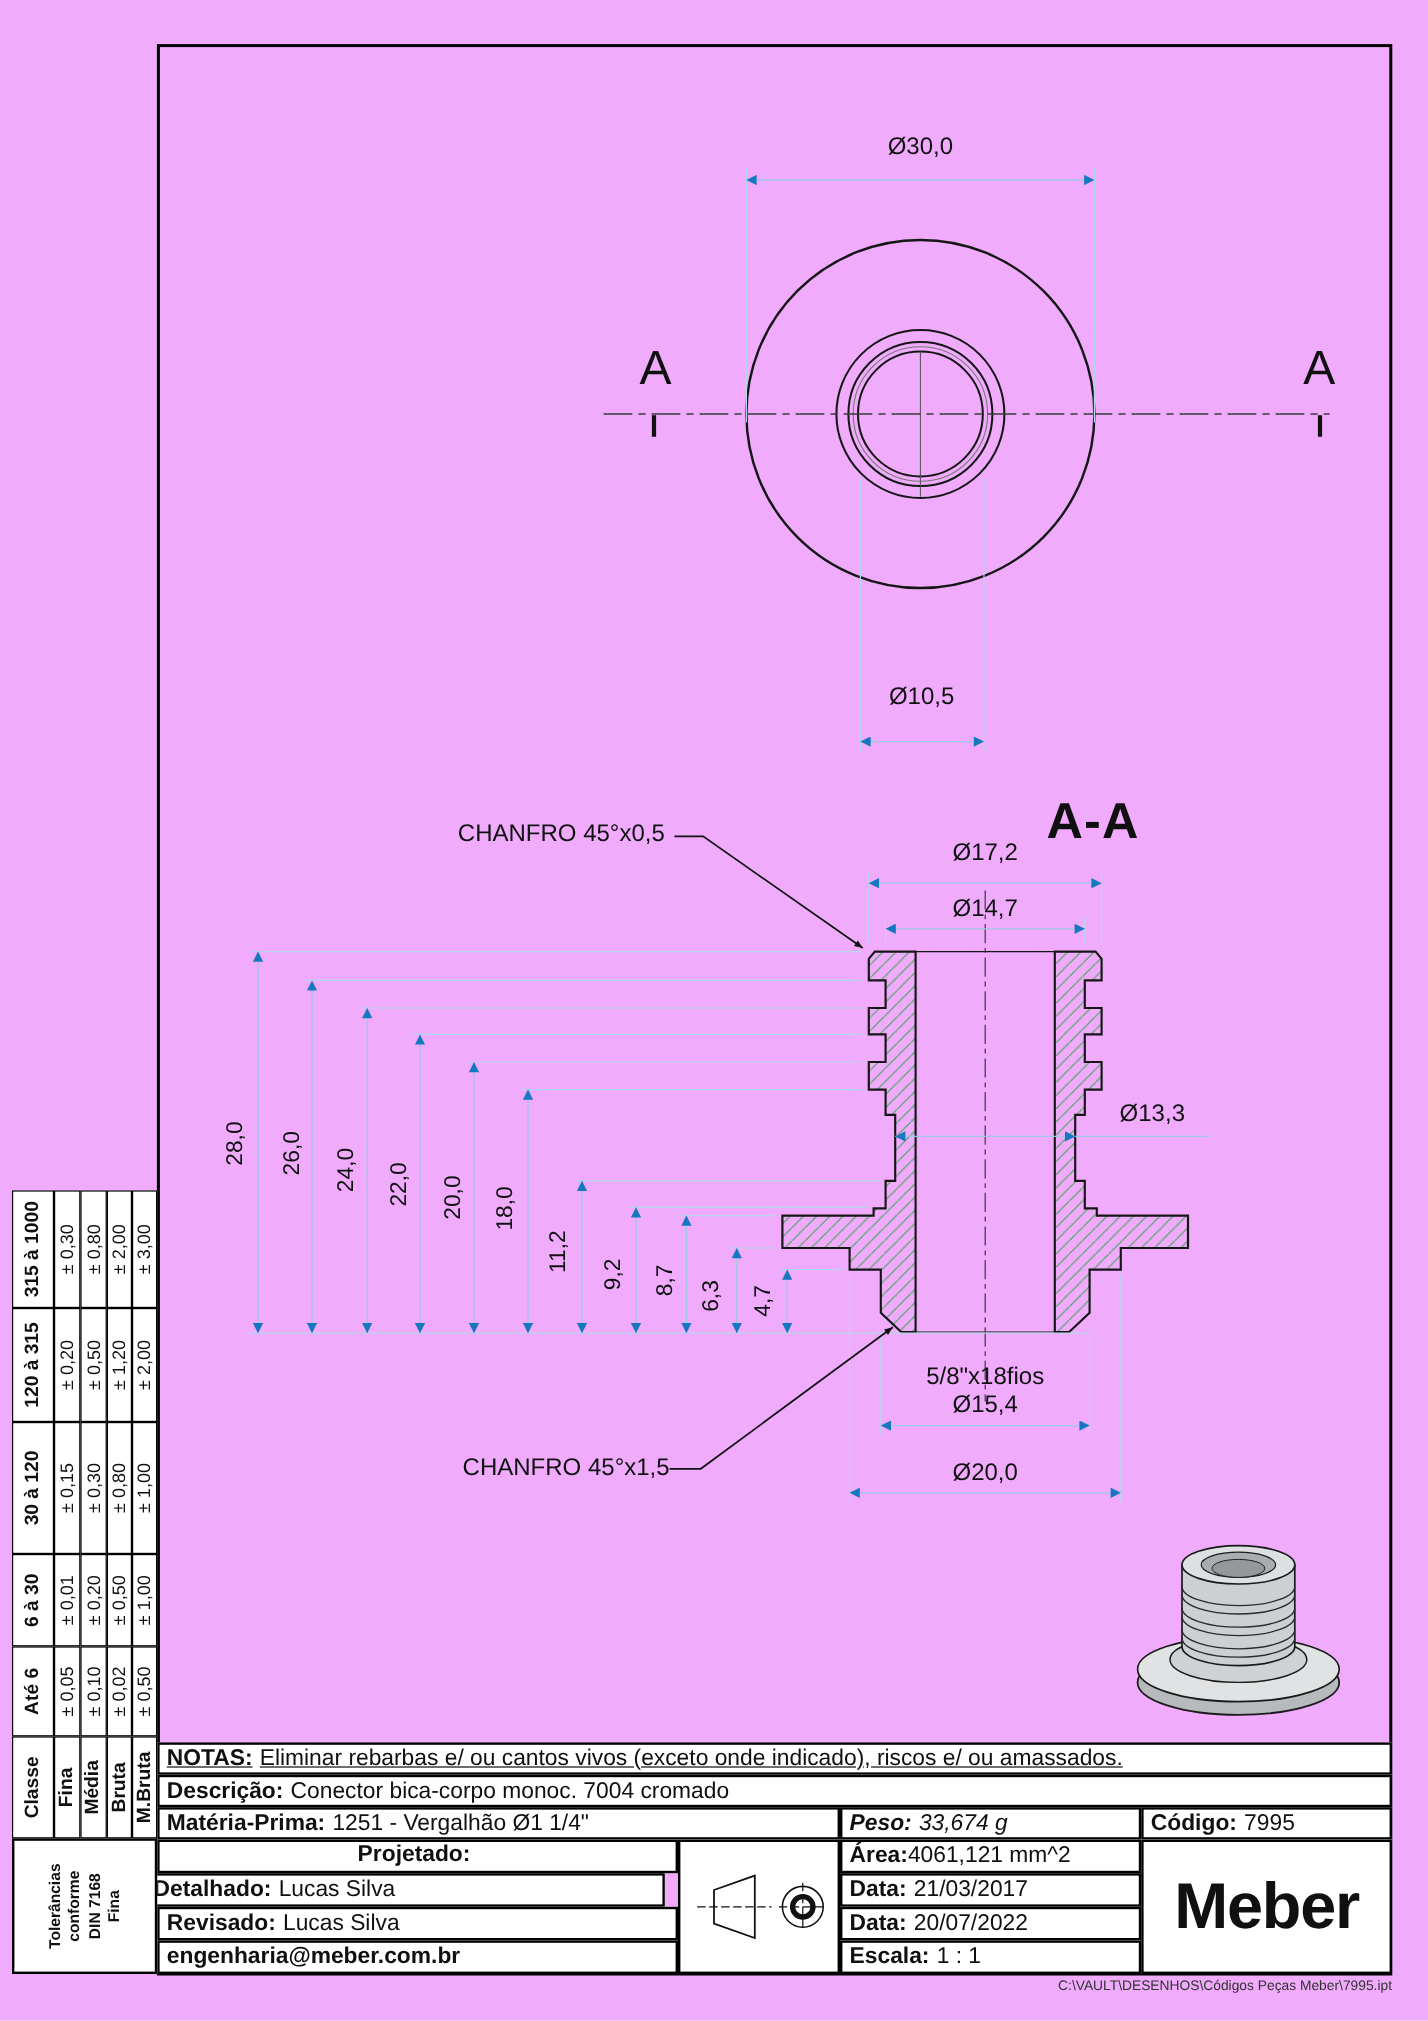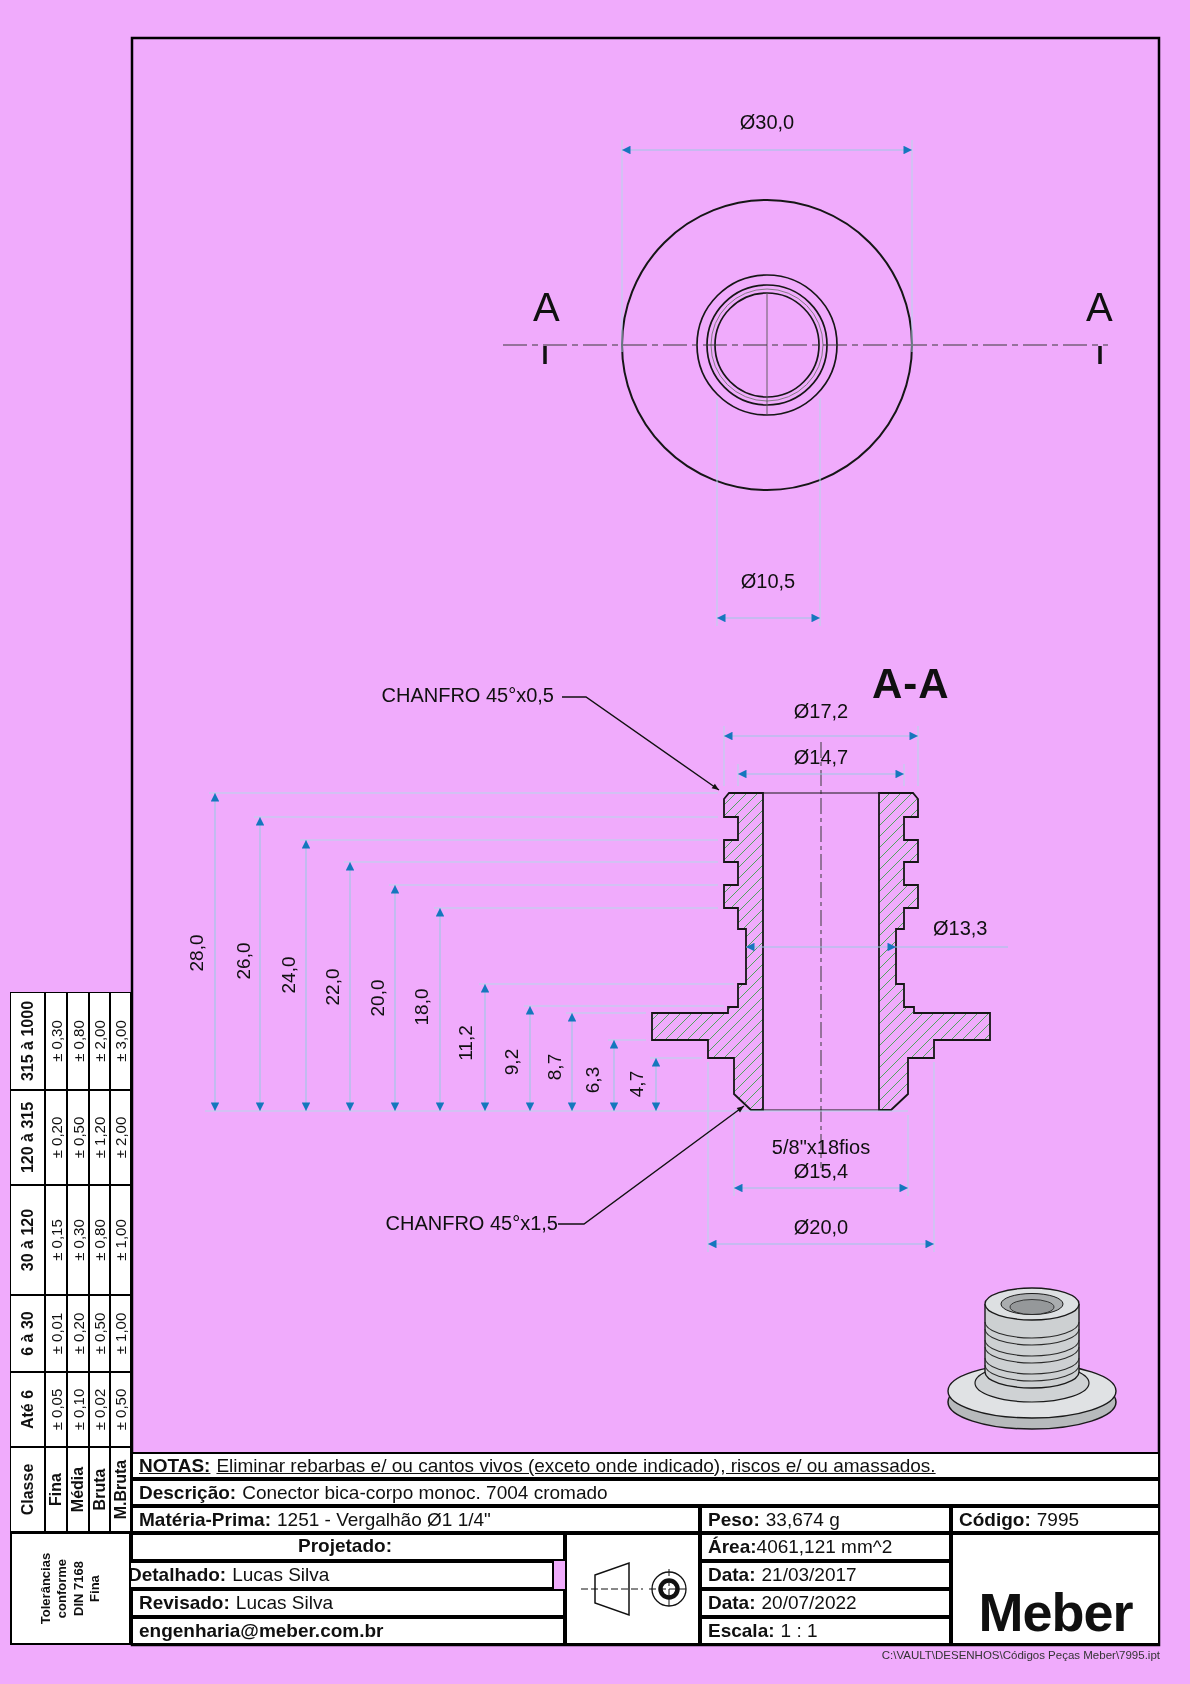--- a/index.html
+++ b/index.html
@@ -11,21 +11,21 @@
   .vlbl{position:absolute;width:56px;height:20px;font-size:19px;text-align:center;
         transform:rotate(-90deg);white-space:nowrap;}
   .bigA{position:absolute;font-size:40px;font-weight:500;}
   .secTitle{position:absolute;font-size:42px;font-weight:600;letter-spacing:1px;}
   .chanfro{position:absolute;width:210px;text-align:right;font-size:20px;white-space:nowrap;}
   
   .cell{position:absolute;box-sizing:border-box;border:2px solid #000;display:flex;
         align-items:center;padding:0 6px;font-size:19px;white-space:nowrap;overflow:hidden;background:#fff;}
   .cell b{margin-right:6px;}
   .underl{text-decoration:underline;}
-  .logo{justify-content:center;font-size:54px;font-weight:bold;letter-spacing:-1px;padding:0;align-items:flex-end;}
+  .logo{justify-content:center;font-size:54px;font-weight:bold;letter-spacing:-1px;padding:0;}
   
   #tolwrap{position:absolute;left:10px;top:1645px;width:653px;height:121px;
            transform:rotate(-90deg);transform-origin:0 0;display:flex;background:#fff;}
   #tolcap{box-sizing:border-box;width:113px;height:121px;border:2px solid #000;
           display:flex;flex-direction:column;justify-content:center;align-items:center;
           font-size:13px;font-weight:bold;line-height:1.25;text-align:center;}
   #tolgrid{display:grid;width:540px;height:121px;
            grid-template-columns:85px 75px 77px 110px 95px 98px;
            grid-template-rows:35px 22px 22px 21px 21px;}
   #tolgrid div{box-sizing:border-box;border:1.5px solid #000;display:flex;align-items:center;
@@ -189,21 +189,21 @@
     <span>Eliminar rebarbas e/ ou cantos vivos (exceto onde indicado), riscos e/ ou amassados.</span>
   </div>
   <div class="cell" style="left:131px;top:1479px;width:1029px;height:27px;">
     <b>Descrição:</b>
     <span>Conector bica-corpo monoc. 7004 cromado</span>
   </div>
   <div class="cell" style="left:131px;top:1506px;width:569px;height:27px;">
     <b>Matéria-Prima:</b>
     <span>1251 - Vergalhão Ø1 1/4"</span>
   </div>
-  <div class="cell" style="left:700px;top:1506px;width:251px;height:27px;">
+  <div class="cell" style="left:700px;top:1506px;width:251px;height:27px;font-style:italic;">
     <b>Peso:</b>
     <span>33,674 g</span>
   </div>
   <div class="cell" style="left:951px;top:1506px;width:209px;height:27px;">
     <b>Código:</b>
     <span>7995</span>
   </div>
   <div class="cell" style="left:131px;top:1533px;width:434px;height:28px;flex-direction:column;">
     <b>Projetado:</b>
     <span>Marcos C. Menegotto</span>

